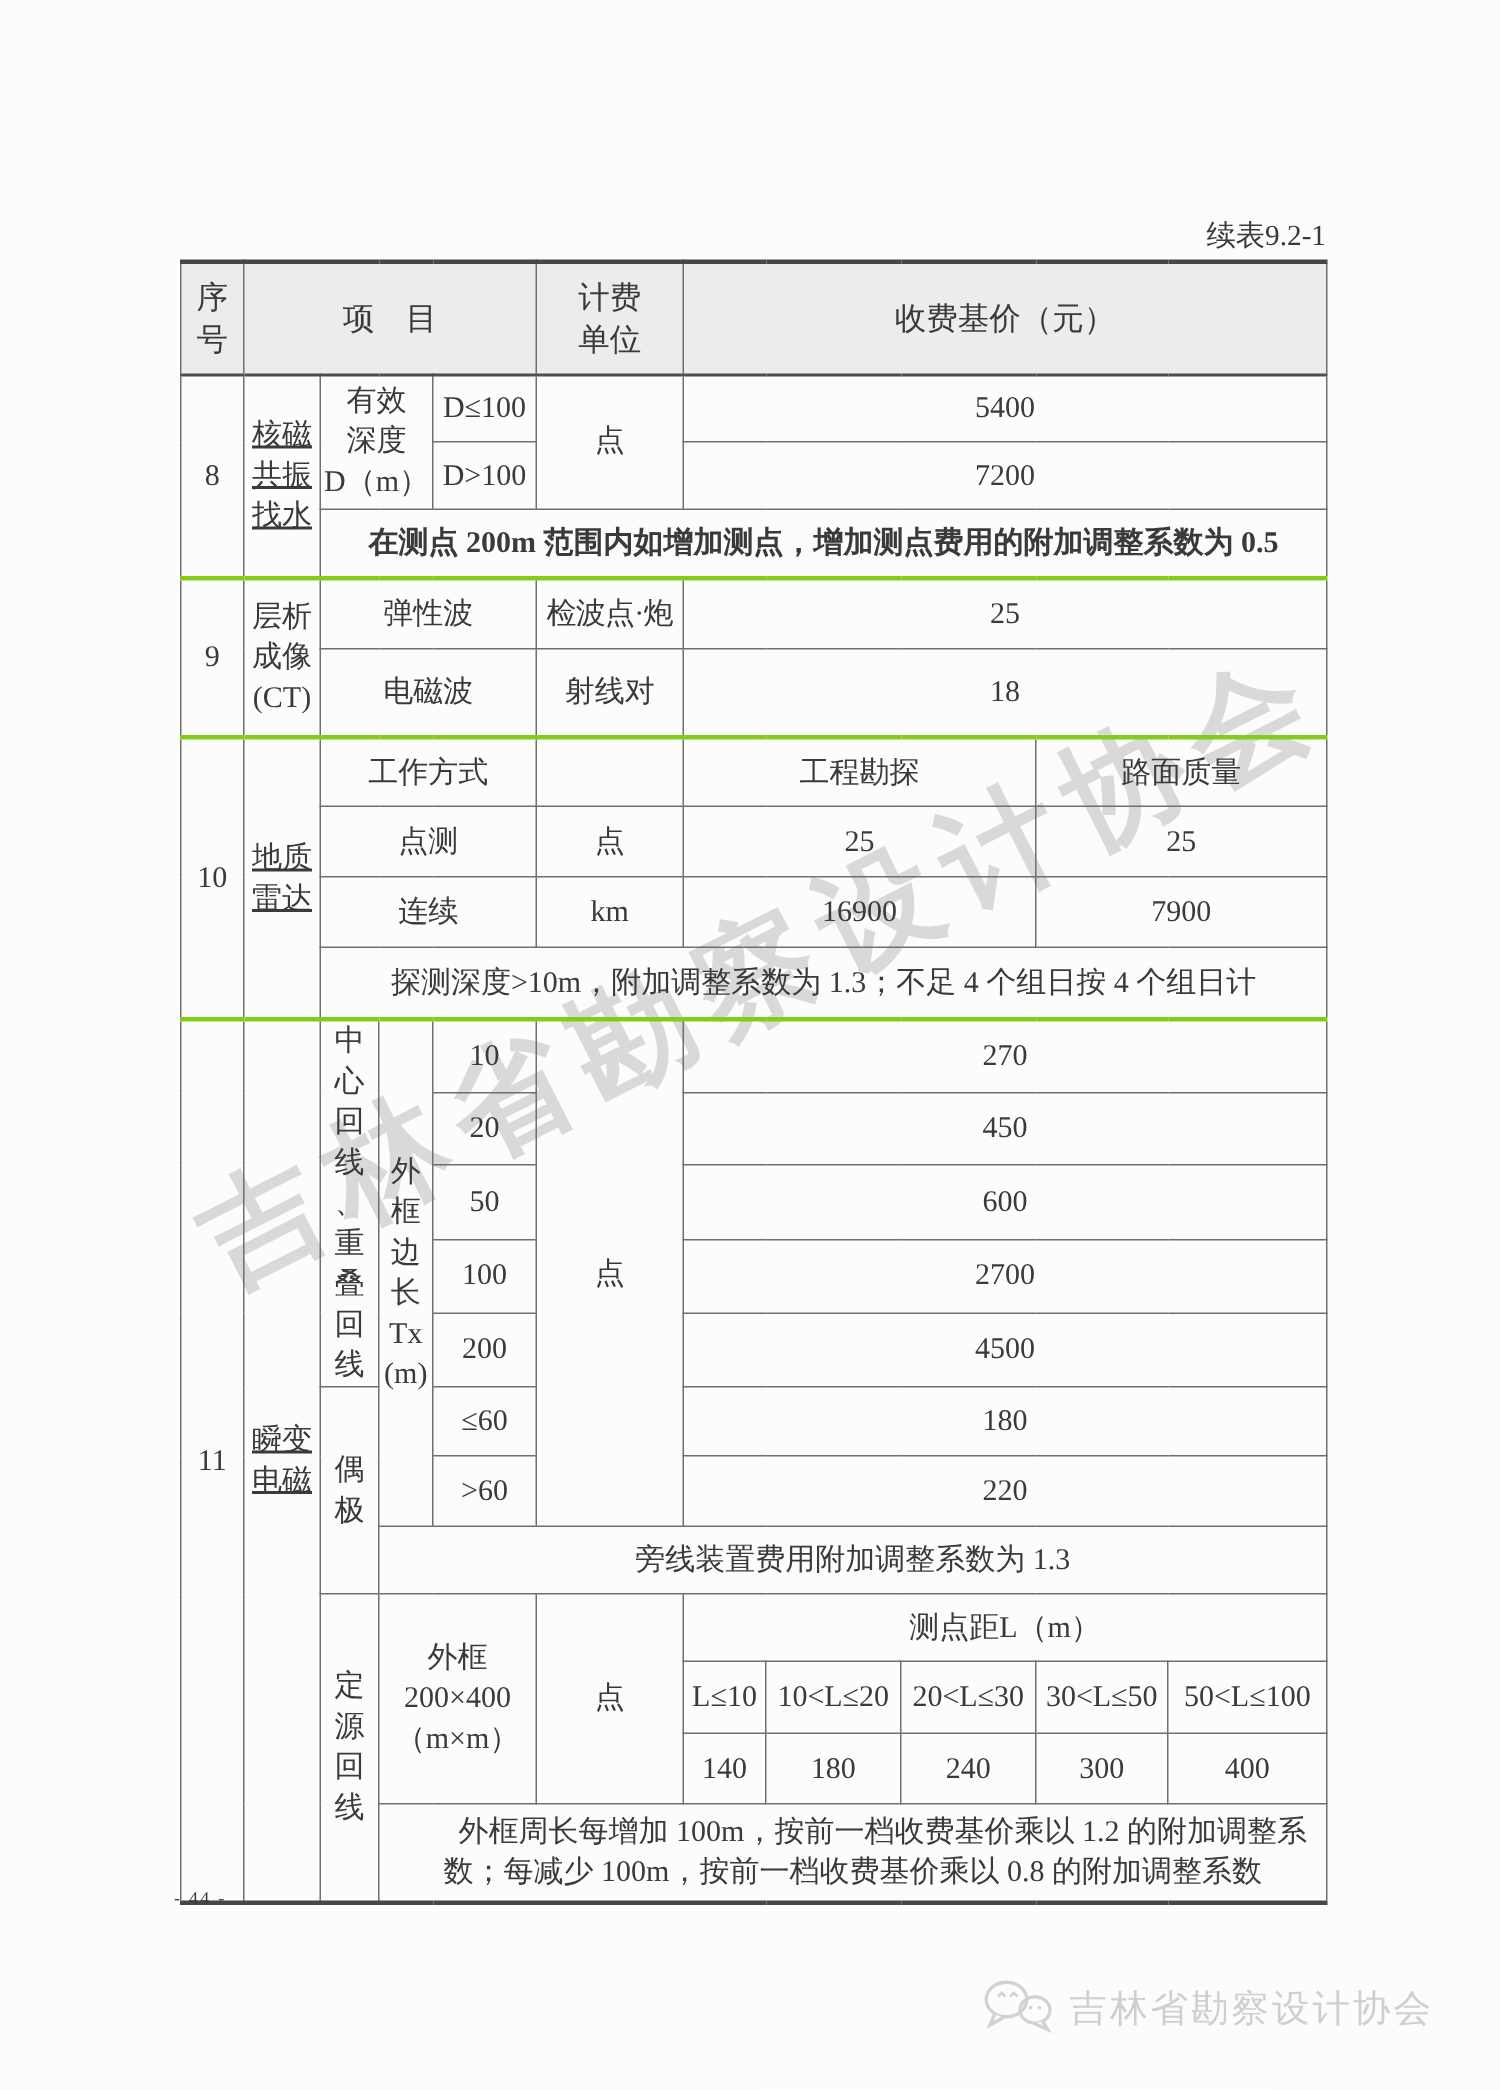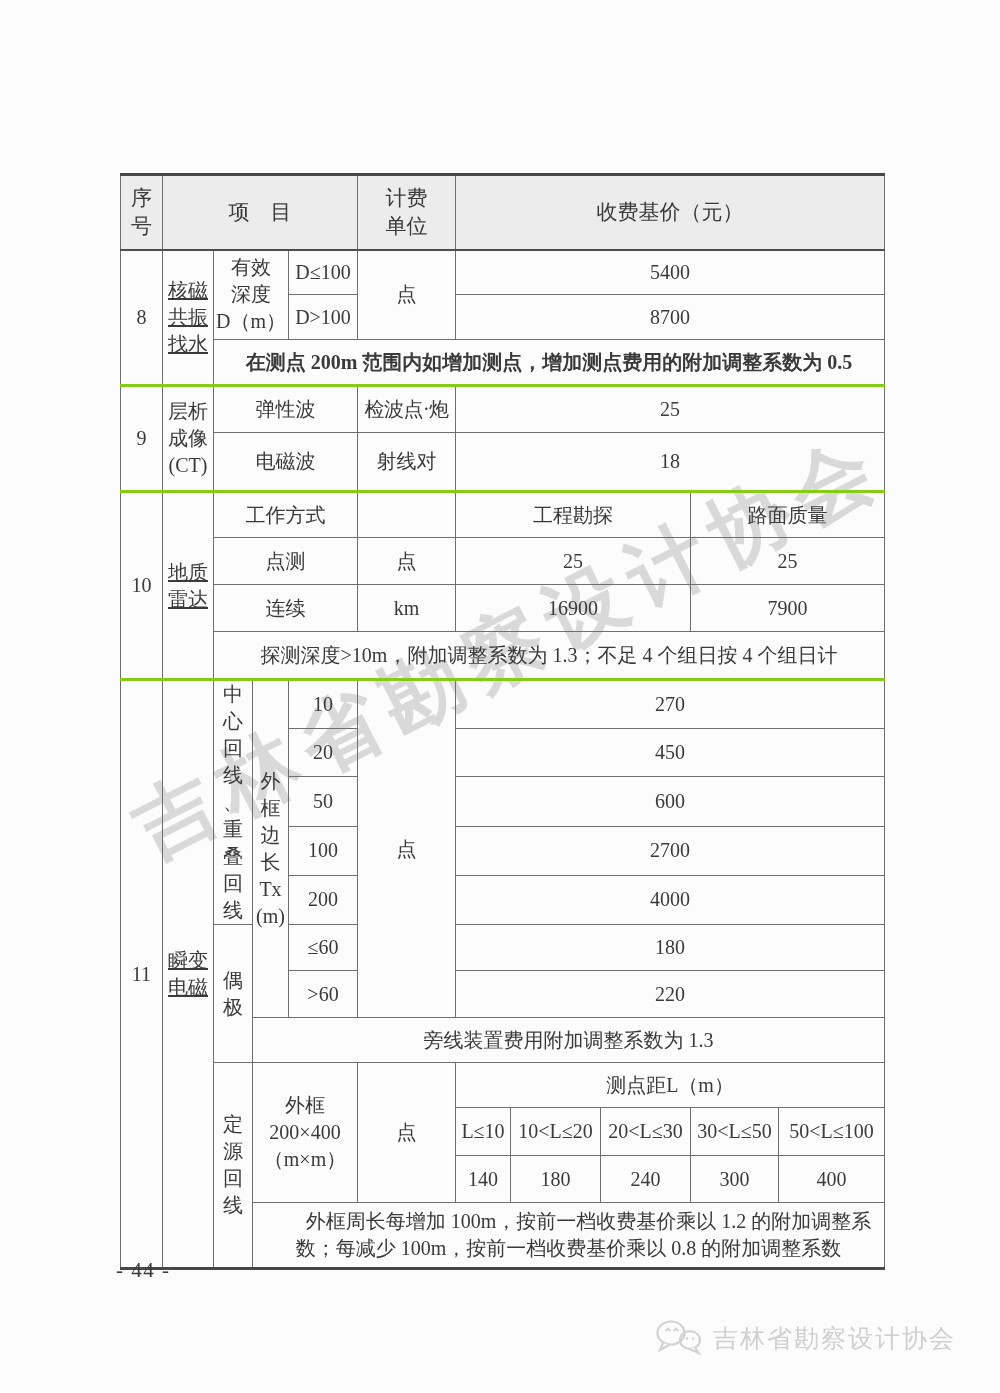--- a/index.html
+++ b/index.html
@@ -54,38 +54,39 @@
   .note-ind{padding-left:24px;}
   .usm{font-size:18.5px;letter-spacing:-0.5px;padding:0;}
   .sm{font-size:17.5px;padding:0;}
   .frame-lbl{font-size:19px;line-height:1.5;}
   .note2{
     text-align:left;padding:2px 9px;font-size:19.5px;
     line-height:1.72;text-indent:2em;margin-top:40px;
   }
   .page-num{
     position:absolute;left:116px;top:1258px;
-    font-size:21px;letter-spacing:1.5px;z-index:2;
+    font-size:12px;letter-spacing:1.5px;z-index:2;
   }
   .footer-logo{
     position:absolute;right:44px;top:1318px;
     display:flex;align-items:center;gap:7px;z-index:2;
   }
   .footer-logo .txt{
     font-size:25px;letter-spacing:2px;color:#cfcfcf;
     font-family:"Liberation Sans","DejaVu Sans",sans-serif;
   }
 </style>
 </head>
 <body>
 
 <div class="page">
 
   <div class="watermark">吉林省勘察设计协会</div>
 
+  <div class="table-label">续表9.2-1</div>
 
   <table class="fee">
     <colgroup>
       <col style="width:42px">
         <col style="width:51px">
         <col style="width:39px">
       <col style="width:36px">
         <col style="width:69px">
         <col style="width:98px">
       <col style="width:55px">
@@ -110,21 +111,21 @@
         <td rowspan="3" class="grp">核磁共振找水</td>
         <td colspan="2" rowspan="2" class="ml">有效
 深度
 D（m）</td>
         <td class="sm">D≤100</td>
         <td rowspan="2">点</td>
         <td colspan="5">5400</td>
       </tr>
       <tr style="height:45px">
         <td class="sm">D&gt;100</td>
-        <td colspan="5">8700</td>
+        <td colspan="5">7200</td>
       </tr>
       <tr style="height:46px">
         <td colspan="9" class="note-c">在测点 200m 范围内如增加测点，增加测点费用的附加调整系数为 0.5</td>
       </tr>
 
       <tr class="sec" style="height:47px">
         <td rowspan="2">9</td>
         <td rowspan="2" class="ml tight">层析
 成像
 (CT)</td>
@@ -191,21 +192,21 @@
       <tr style="height:47px">
         <td>50</td>
         <td colspan="5">600</td>
       </tr>
       <tr style="height:47px">
         <td>100</td>
         <td colspan="5">2700</td>
       </tr>
       <tr style="height:47px">
         <td>200</td>
-        <td colspan="5">4000</td>
+        <td colspan="5">4500</td>
       </tr>
       <tr style="height:46px">
         <td rowspan="3" class="ml">偶
 极</td>
         <td>≤60</td>
         <td colspan="5">180</td>
       </tr>
       <tr style="height:47px">
         <td>&gt;60</td>
         <td colspan="5">220</td>

